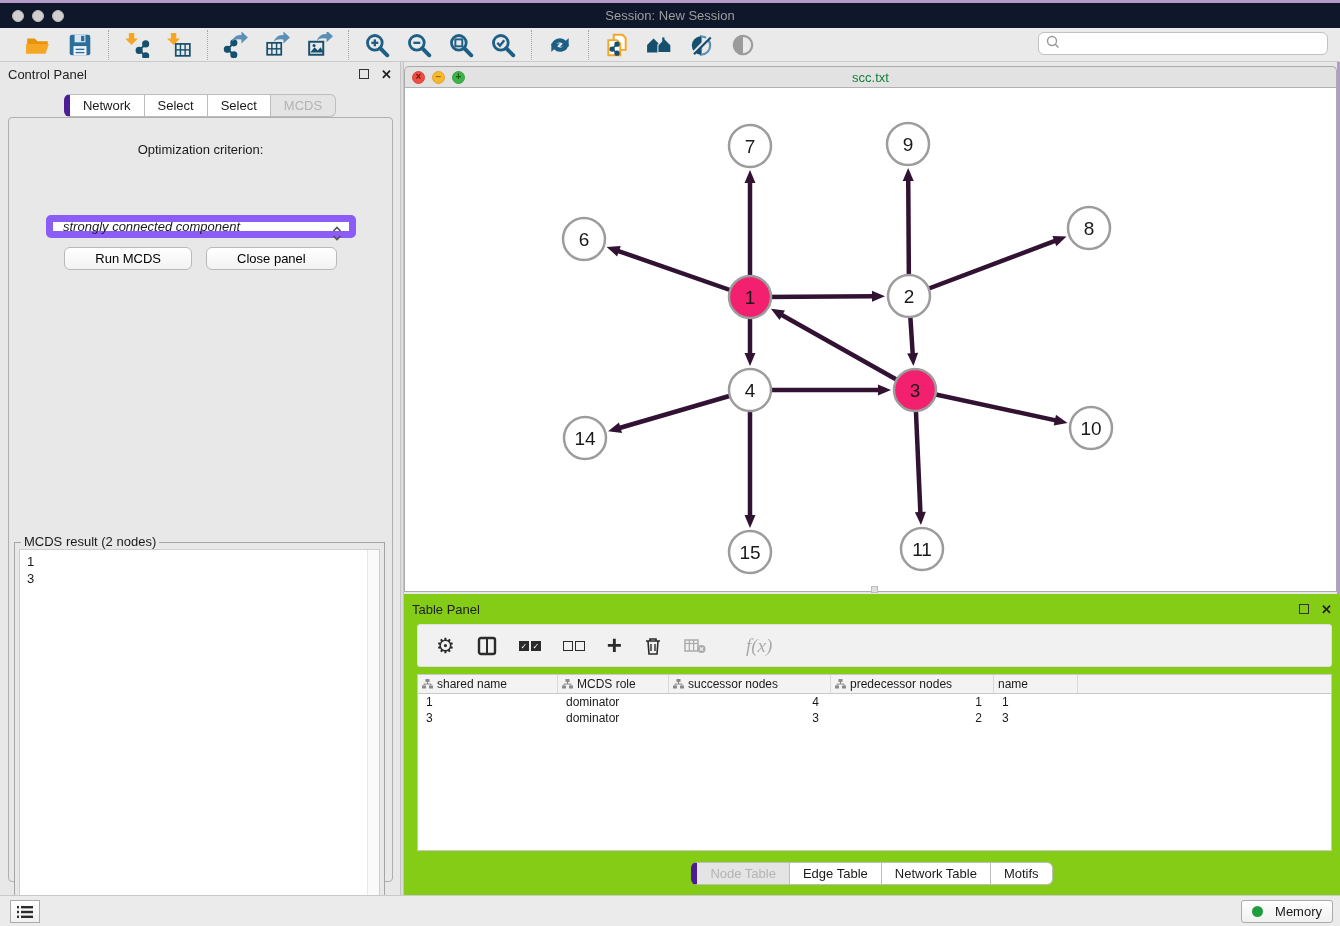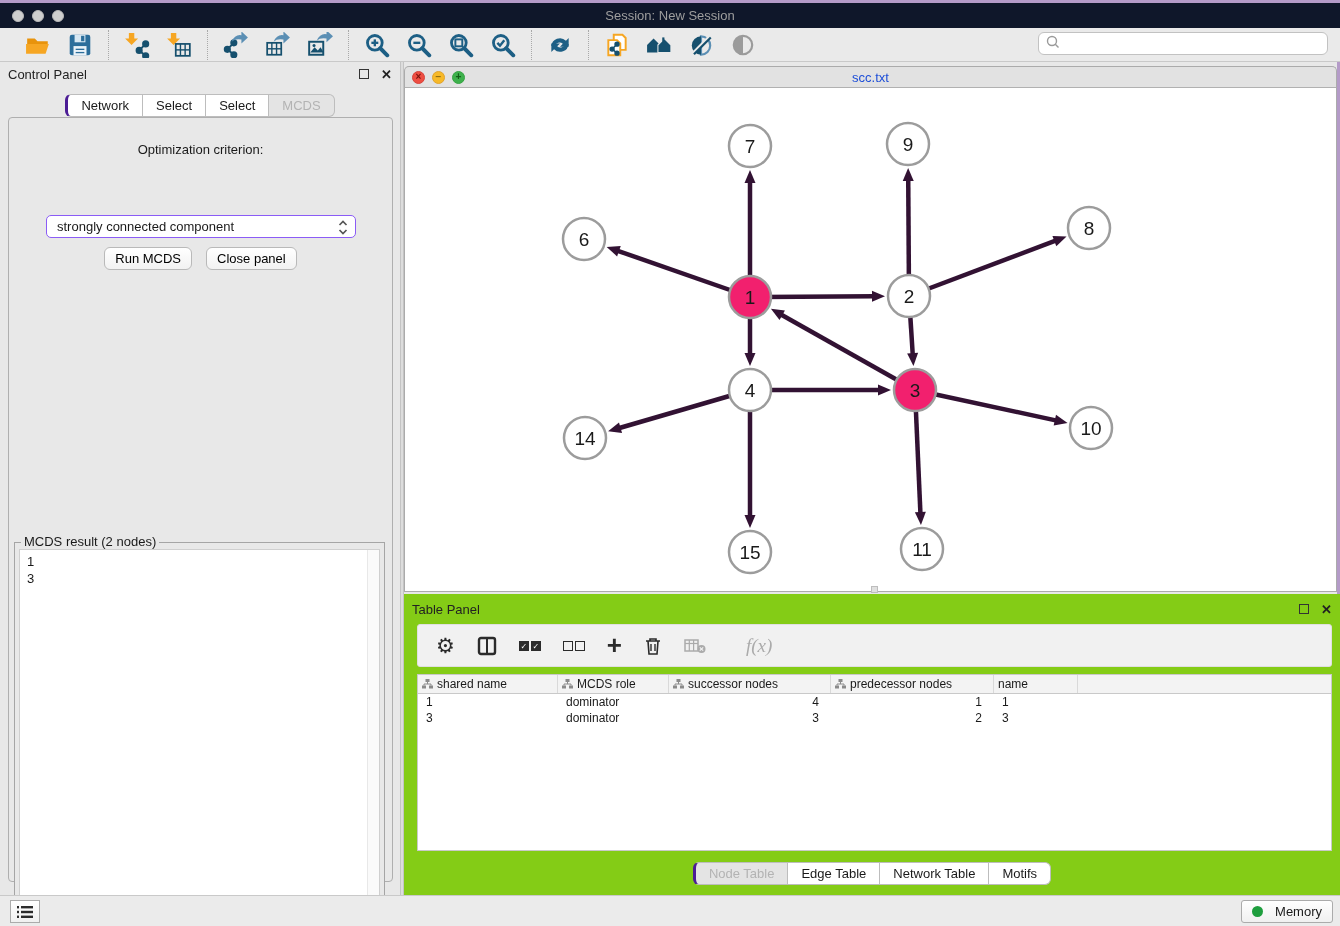--- a/index.html
+++ b/index.html
@@ -24,44 +24,44 @@
   .search-wrap input { border:none; outline:none; flex:1; font-size:12px; height:18px; background:transparent; }
 
   
   .panel-header { display:flex; align-items:center; height:24px; padding:0 8px; font-size:13px; color:#222; }
   .panel-header .spacer { flex:1; }
   .float-icon { width:10px; height:10px; border:1.5px solid #333; margin-right:12px; cursor:pointer; }
   .close-icon { font-size:13px; font-weight:700; color:#222; cursor:pointer; }
 
   .tabgroup { display:flex; }
   .tab { background:#fff; border:1px solid #BDBDBD; border-left:none; padding:3px 13px; font-size:13px; cursor:pointer; white-space:nowrap; }
-  .tab:first-child { border-left:3px solid #4c1d95; border-radius:6px 0 0 6px;text-align:right; }
+  .tab:first-child { border-left:6px solid #4c1d95; border-radius:6px 0 0 6px;text-align:right; }
   .tab:last-child { border-radius:0 6px 6px 0; }
   .tab.sel { background:#E4E4E4; color:#B3B3B3; }
 
   
   .control-panel { position:absolute; left:0; top:62px; width:400px; height:833px; background:#E8E8E8; }
   .cp-tabs { position:relative; z-index:2; display:flex; justify-content:center; margin-top:8px; }
   .cp-box { position:absolute; left:8px; top:55px; width:385px; height:765px; border:1px solid #AFAFAF; border-radius:4px; background:#E8E8E8; }
   .opt-label { text-align:center; margin-top:24px; font-size:13px; }
-  .dropdown { position:absolute; left:37px; top:97px; width:310px; height:23px; background:#fff; border:1px solid #8b5cf6; border-radius:5px; display:flex; align-items:center; padding-left:10px; font-size:13px; cursor:pointer; }
+  .dropdown { position:absolute; left:37px; top:97px; width:310px; height:23px; background:#fff; border:7px solid #8b5cf6; border-radius:5px; display:flex; align-items:center; padding-left:10px; font-size:13px; cursor:pointer;font-style:italic; }
   .dd-arrows { position:absolute; right:6px; top:3px; }
   .btn-row { position:absolute; left:0; top:129px; width:100%; display:flex; justify-content:center; gap:14px; }
-  .btn { background:linear-gradient(#FFFFFF,#F2F2F2); border:1px solid #B9B9B9; border-radius:6px; padding:3px 10px; font-size:13px; cursor:pointer; }
+  .btn { background:linear-gradient(#FFFFFF,#F2F2F2); border:1px solid #B9B9B9; border-radius:6px; padding:3px 30px; font-size:13px; cursor:pointer; }
   .result-fieldset { position:absolute; left:5px; top:424px; width:371px; height:386px; border:1px solid #A5A5A5; background:#E8E8E8; }
   .result-legend { position:absolute; left:6px; top:-9px; background:#E8E8E8; padding:0 3px; font-size:13px; }
   .result-area { position:absolute; left:4px; top:6px; right:4px; bottom:4px; background:#fff; border:1px solid #CFCFCF; font-size:13px; line-height:17px; padding:3px 0 0 7px; }
   .result-scroll { position:absolute; right:0; top:0; bottom:0; width:12px; background:#FAFAFA; border-left:1px solid #E8E8E8; }
 
   .v-divider { position:absolute; left:400px; top:62px; width:4px; height:833px; background:#DDDDDD; border-left:1px solid #C4C4C4; border-right:1px solid #C4C4C4; }
 
   
   .net-window { position:absolute; left:404px; top:66px; width:933px; height:526px; }
   .net-titlebar { height:22px; background:#E2E2E2; border:1px solid #ABABAB; border-bottom:1px solid #B1B1B1; border-radius:5px 5px 0 0; display:flex; align-items:center; position:relative; }
-  .net-title { position:absolute; left:0; right:0; text-align:center; font-size:13px; color:#1d4ed8; }
+  .net-title { position:absolute; left:0; right:0; text-align:center; font-size:13px; color:#15803d; }
   .traffic { width:13px; height:13px; border-radius:50%; margin-left:7px; display:flex; align-items:center; justify-content:center; font-size:10px; font-weight:700; line-height:1; cursor:pointer; }
   .t-red { background:#EE4E42; border:1px solid #D5443C; color:#7A130D; }
   .t-yellow { background:#F7B928; border:1px solid #E0A32E; color:#8A6A12; }
   .t-green { background:#3EB14C; border:1px solid #36A343; color:#135E17; }
   .net-canvas { position:relative; height:504px; background:#fff; border:1px solid #ABABAB; border-top:none; }
   .canvas-grip { position:absolute; left:50%; bottom:-2px; width:7px; height:7px; background:#E0E0E0; border:1px solid #BDBDBD; }
   .graph-node-label { font-size:19px; fill:#1a1a1a; }
 
   
   .table-panel { position:absolute; left:404px; top:594px; width:936px; height:301px; background:#84cc16; }

